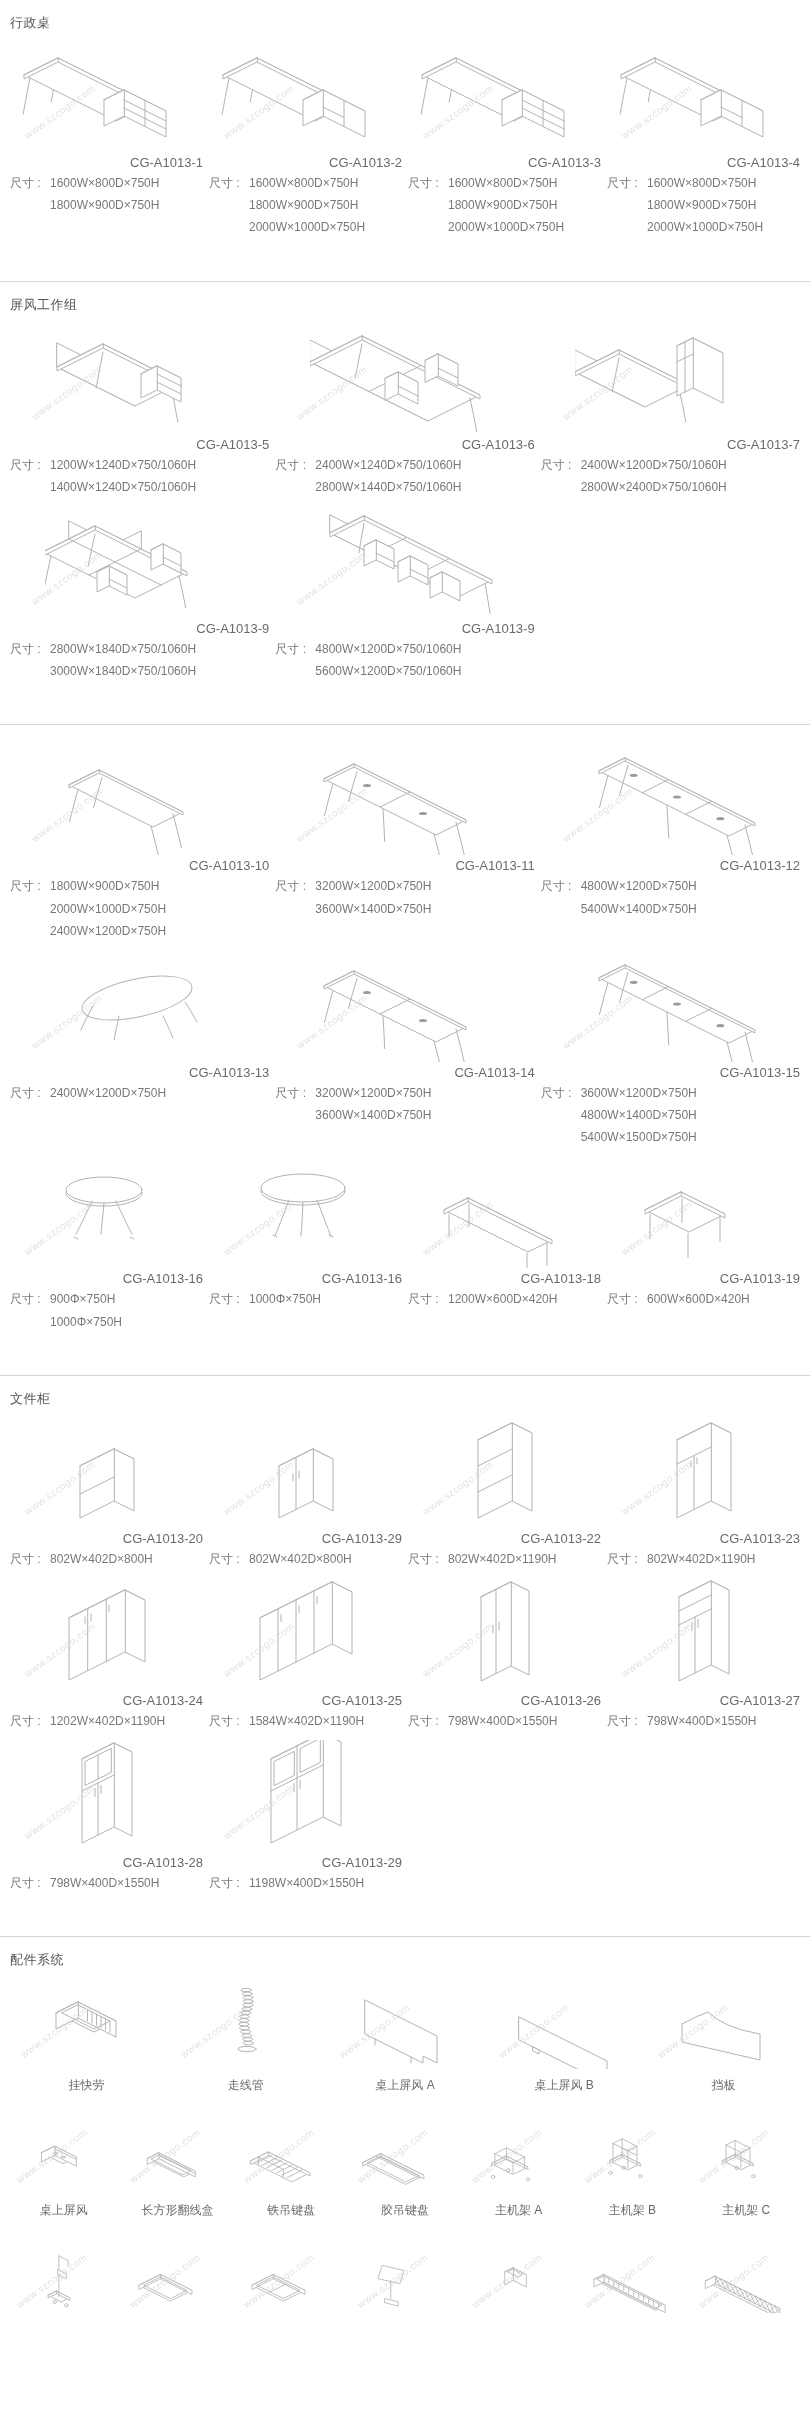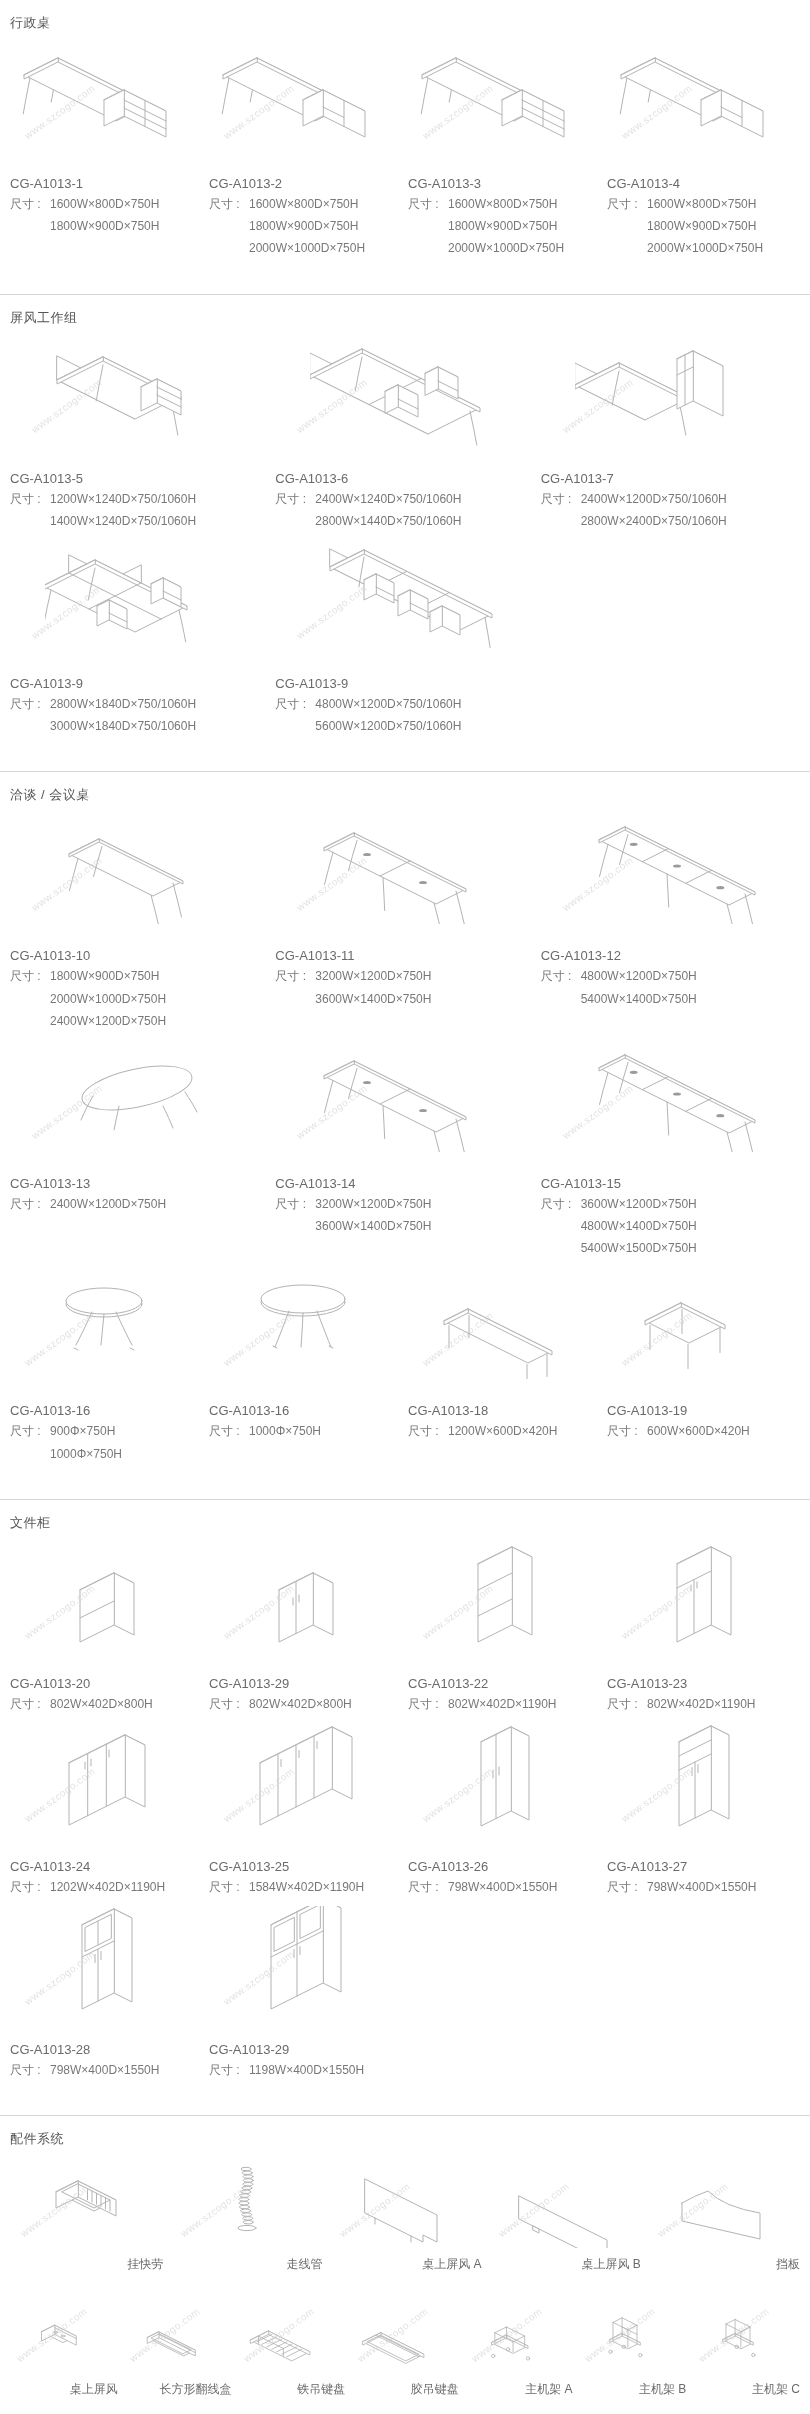--- a/index.html
+++ b/index.html
@@ -1,34 +1,34 @@
 <!DOCTYPE html>
 <html><head>
 <meta charset="utf-8">
 <style>
   *{box-sizing:border-box}
   html,body{margin:0;padding:0;background:#fff}
   body{font-family:"Liberation Sans","DejaVu Sans",sans-serif;color:#666}
   .page{width:810px;margin:0 auto}
-  .section{padding:10px 10px 28px;border-bottom:1px solid #d6d6d6}
+  .section{padding:10px 10px 36px;border-bottom:1px solid #d6d6d6}
   .section:last-child{border-bottom:0;padding-bottom:30px}
   .section-title{font-size:13px;font-weight:400;color:#555;margin:4px 0 8px;letter-spacing:.5px}
   .row{display:grid;column-gap:6px;margin-top:8px;margin-bottom:6px}
   .card{display:flex;flex-direction:column;min-width:0}
   .art{position:relative;height:112px;display:flex;align-items:center;justify-content:center;overflow:hidden}
   .art.sm{height:92px}
   .art svg{display:block;max-width:100%;height:auto}
   .wm{position:absolute;left:10%;bottom:10%;transform:rotate(-36deg);transform-origin:left bottom;
       font-size:10px;color:#cfcfcf;opacity:.6;white-space:nowrap;pointer-events:none;letter-spacing:.5px}
-  .code{text-align:left;font-size:13px;color:#6a6a6a;margin-top:24px}
+  .code{text-align:right;font-size:13px;color:#6a6a6a;margin-top:3px}
   .dims{font-size:12px;color:#787878;margin-top:2px;line-height:1.85}
   .dims .dl{display:flex}
   .dims .pref{flex:0 0 40px}
   .dims .cont{padding-left:40px}
-  .alabel{text-align:right;font-size:12px;color:#6a6a6a;margin-top:8px;white-space:nowrap;overflow:hidden;text-overflow:ellipsis}
+  .alabel{text-align:center;font-size:12px;color:#6a6a6a;margin-top:8px;white-space:nowrap;overflow:hidden;text-overflow:ellipsis}
   svg g.lw{stroke:#b3b3b3;stroke-width:1;fill:none;stroke-linejoin:round;stroke-linecap:round}
 </style>
 </head>
 <body>
 
 <div class="page" id="catalog">
     <div class="section">
       <h2 class="section-title">行政桌</h2>
       <div class="row" style="grid-template-columns: repeat(4, 1fr);">
         <div class="card">
@@ -309,21 +309,20 @@
             <div class="dl">
               <span class="pref">尺寸 :</span>
               <span>4800W×1200D×750/1060H</span>
             </div>
             <div class="cont">5600W×1200D×750/1060H</div>
           </div>
         </div>
       </div>
     </div>
     <div class="section">
-      <h2 class="section-title">洽谈 / 会议桌</h2>
       <div class="row" style="grid-template-columns: repeat(3, 1fr);">
         <div class="card">
           <div class="art">
             <svg viewBox="0 0 190 120" width="190" height="120" xmlns="http://www.w3.org/2000/svg">
               <g class="lw">
                 <polygon fill="#fff" points="54.0,31.0 138.0,73.0 108.0,88.0 24.0,46.0"></polygon>
                 <polygon fill="#fff" points="54.0,34.0 138.0,76.0 138.0,73.0 54.0,31.0"></polygon>
                 <polygon fill="#fff" points="54.0,34.0 24.0,49.0 24.0,46.0 54.0,31.0"></polygon>
                 <path d="M57.0,38.5 q-5,16.5 -8.5,30"></path>
                 <path d="M128.0,75.0 q5,18.7 8.5,34"></path>

